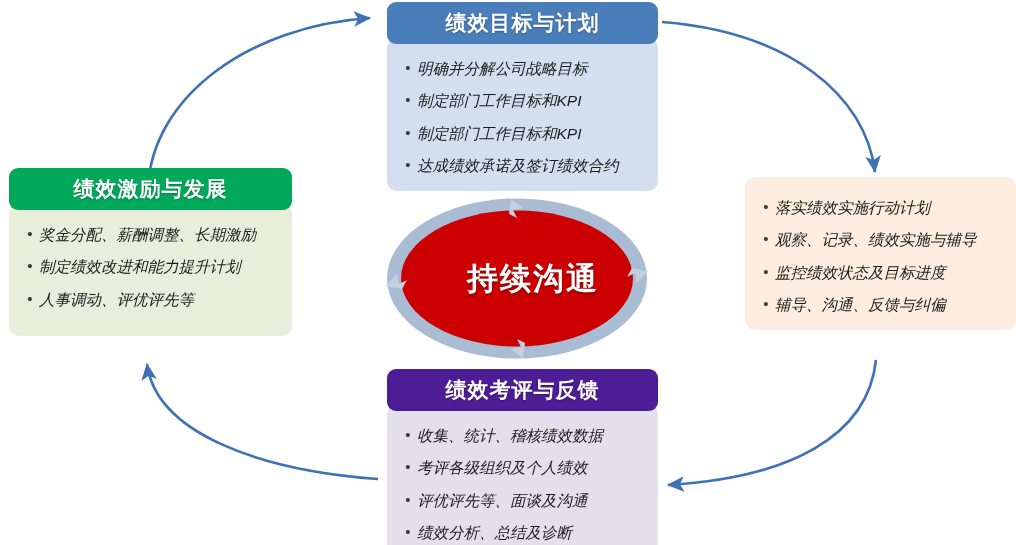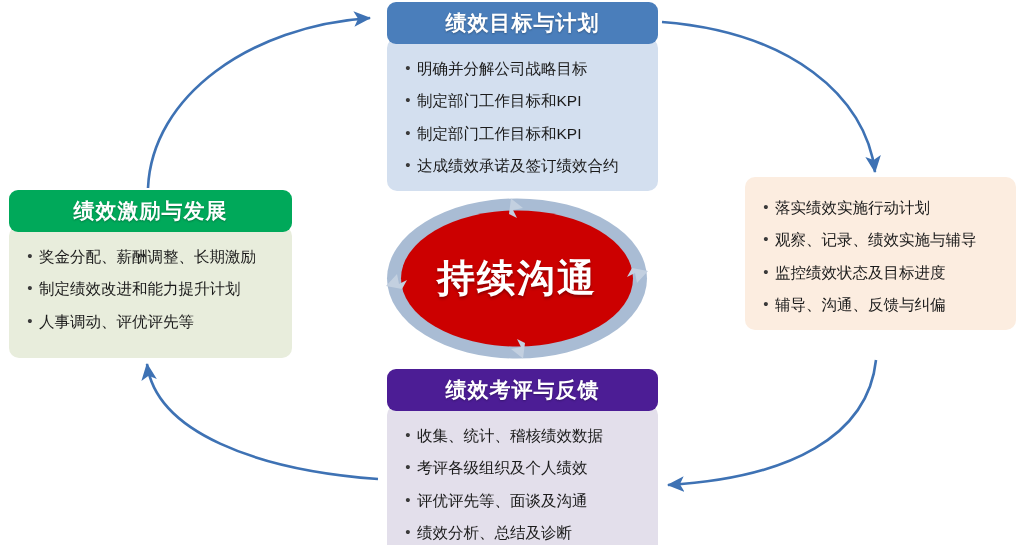--- a/index.html
+++ b/index.html
@@ -64,21 +64,21 @@
   }
   .bullet-row:last-child { margin-bottom: 0; }
   .bullet-dot {
     flex: 0 0 auto;
     width: 18px;
     text-align: center;
     font-size: 15px;
     line-height: 1.38;
     color: #3a3a3a;
   }
-  .bullet-text { flex: 1 1 auto; }
+  .bullet-text { flex: 1 1 auto; font-style: italic; }
   .bullet-text .cont {
     display: block;
   }
 
   
   #card-top { left: 378px; top: 2px; width: 280px; }
   #card-top .card-header { background: #4a7ebb; }
   #card-top .card-body {
     background: #d3dfef;
     margin-top: -6px;
@@ -100,21 +100,21 @@
   #card-bottom { left: 378px; top: 369px; width: 280px; }
   #card-bottom .card-header { background: #4c1d95; }
   #card-bottom .card-body {
     background: #e3dfeb;
     margin-top: -6px;
     padding-top: 20px;
     min-height: 132px;
   }
 
   
-  #card-left { left: 0px; top: 190px; width: 292px; }
+  #card-left { left: 0px; top: 168px; width: 292px; }
   #card-left .card-header { background: #00a95a; }
   #card-left .card-body {
     background: #e8eddc;
     margin-top: -6px;
     padding-top: 20px;
     min-height: 132px;
   }
 
   
   #hub {
@@ -126,29 +126,29 @@
     z-index: 4;
   }
   #hub-ring {
     position: absolute;
     left: 0; top: 0;
     width: 268px;
     height: 165px;
   }
   #hub-label {
     position: absolute;
-    left: 0;
+    left: 16px;
     top: 0;
     width: 268px;
     height: 165px;
     display: flex;
     align-items: center;
     justify-content: center;
     color: #ffffff;
-    font-size: 38px;
+    font-size: 31px;
     font-weight: bold;
     letter-spacing: 2px;
     text-shadow: 0 2px 3px rgba(0,0,0,.33);
     pointer-events: none;
   }
 </style>
 </head>
 <body>
 
 <div id="stage">

